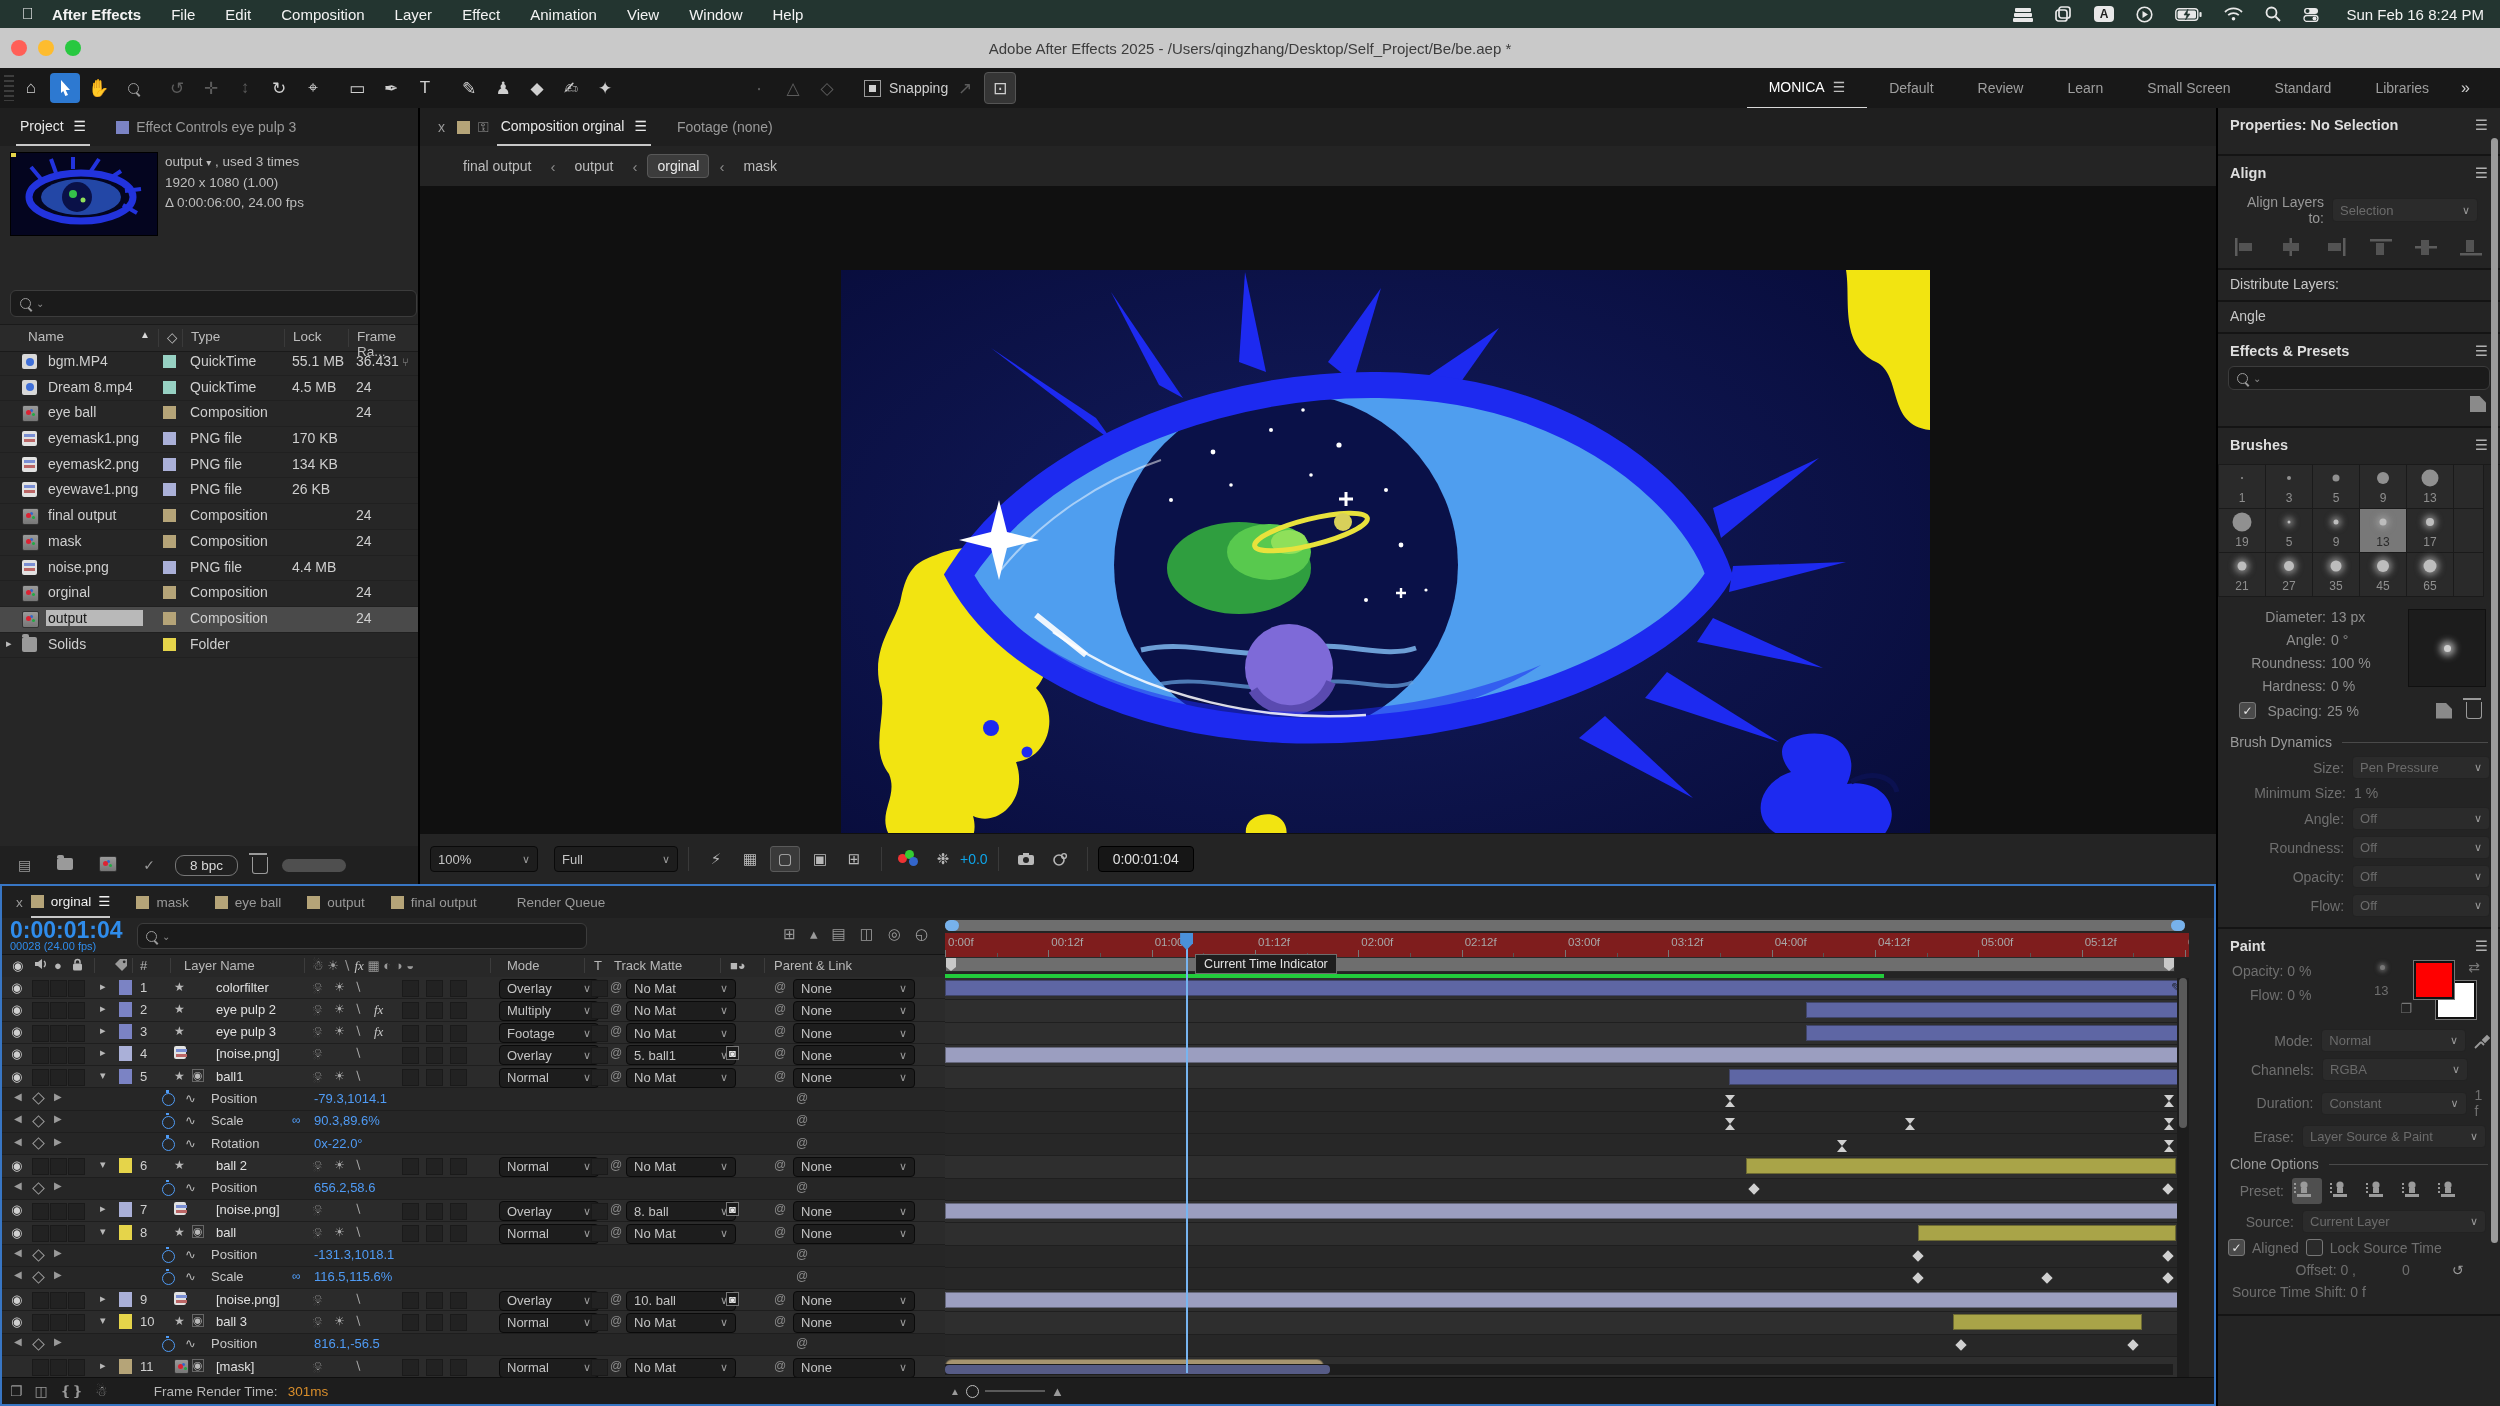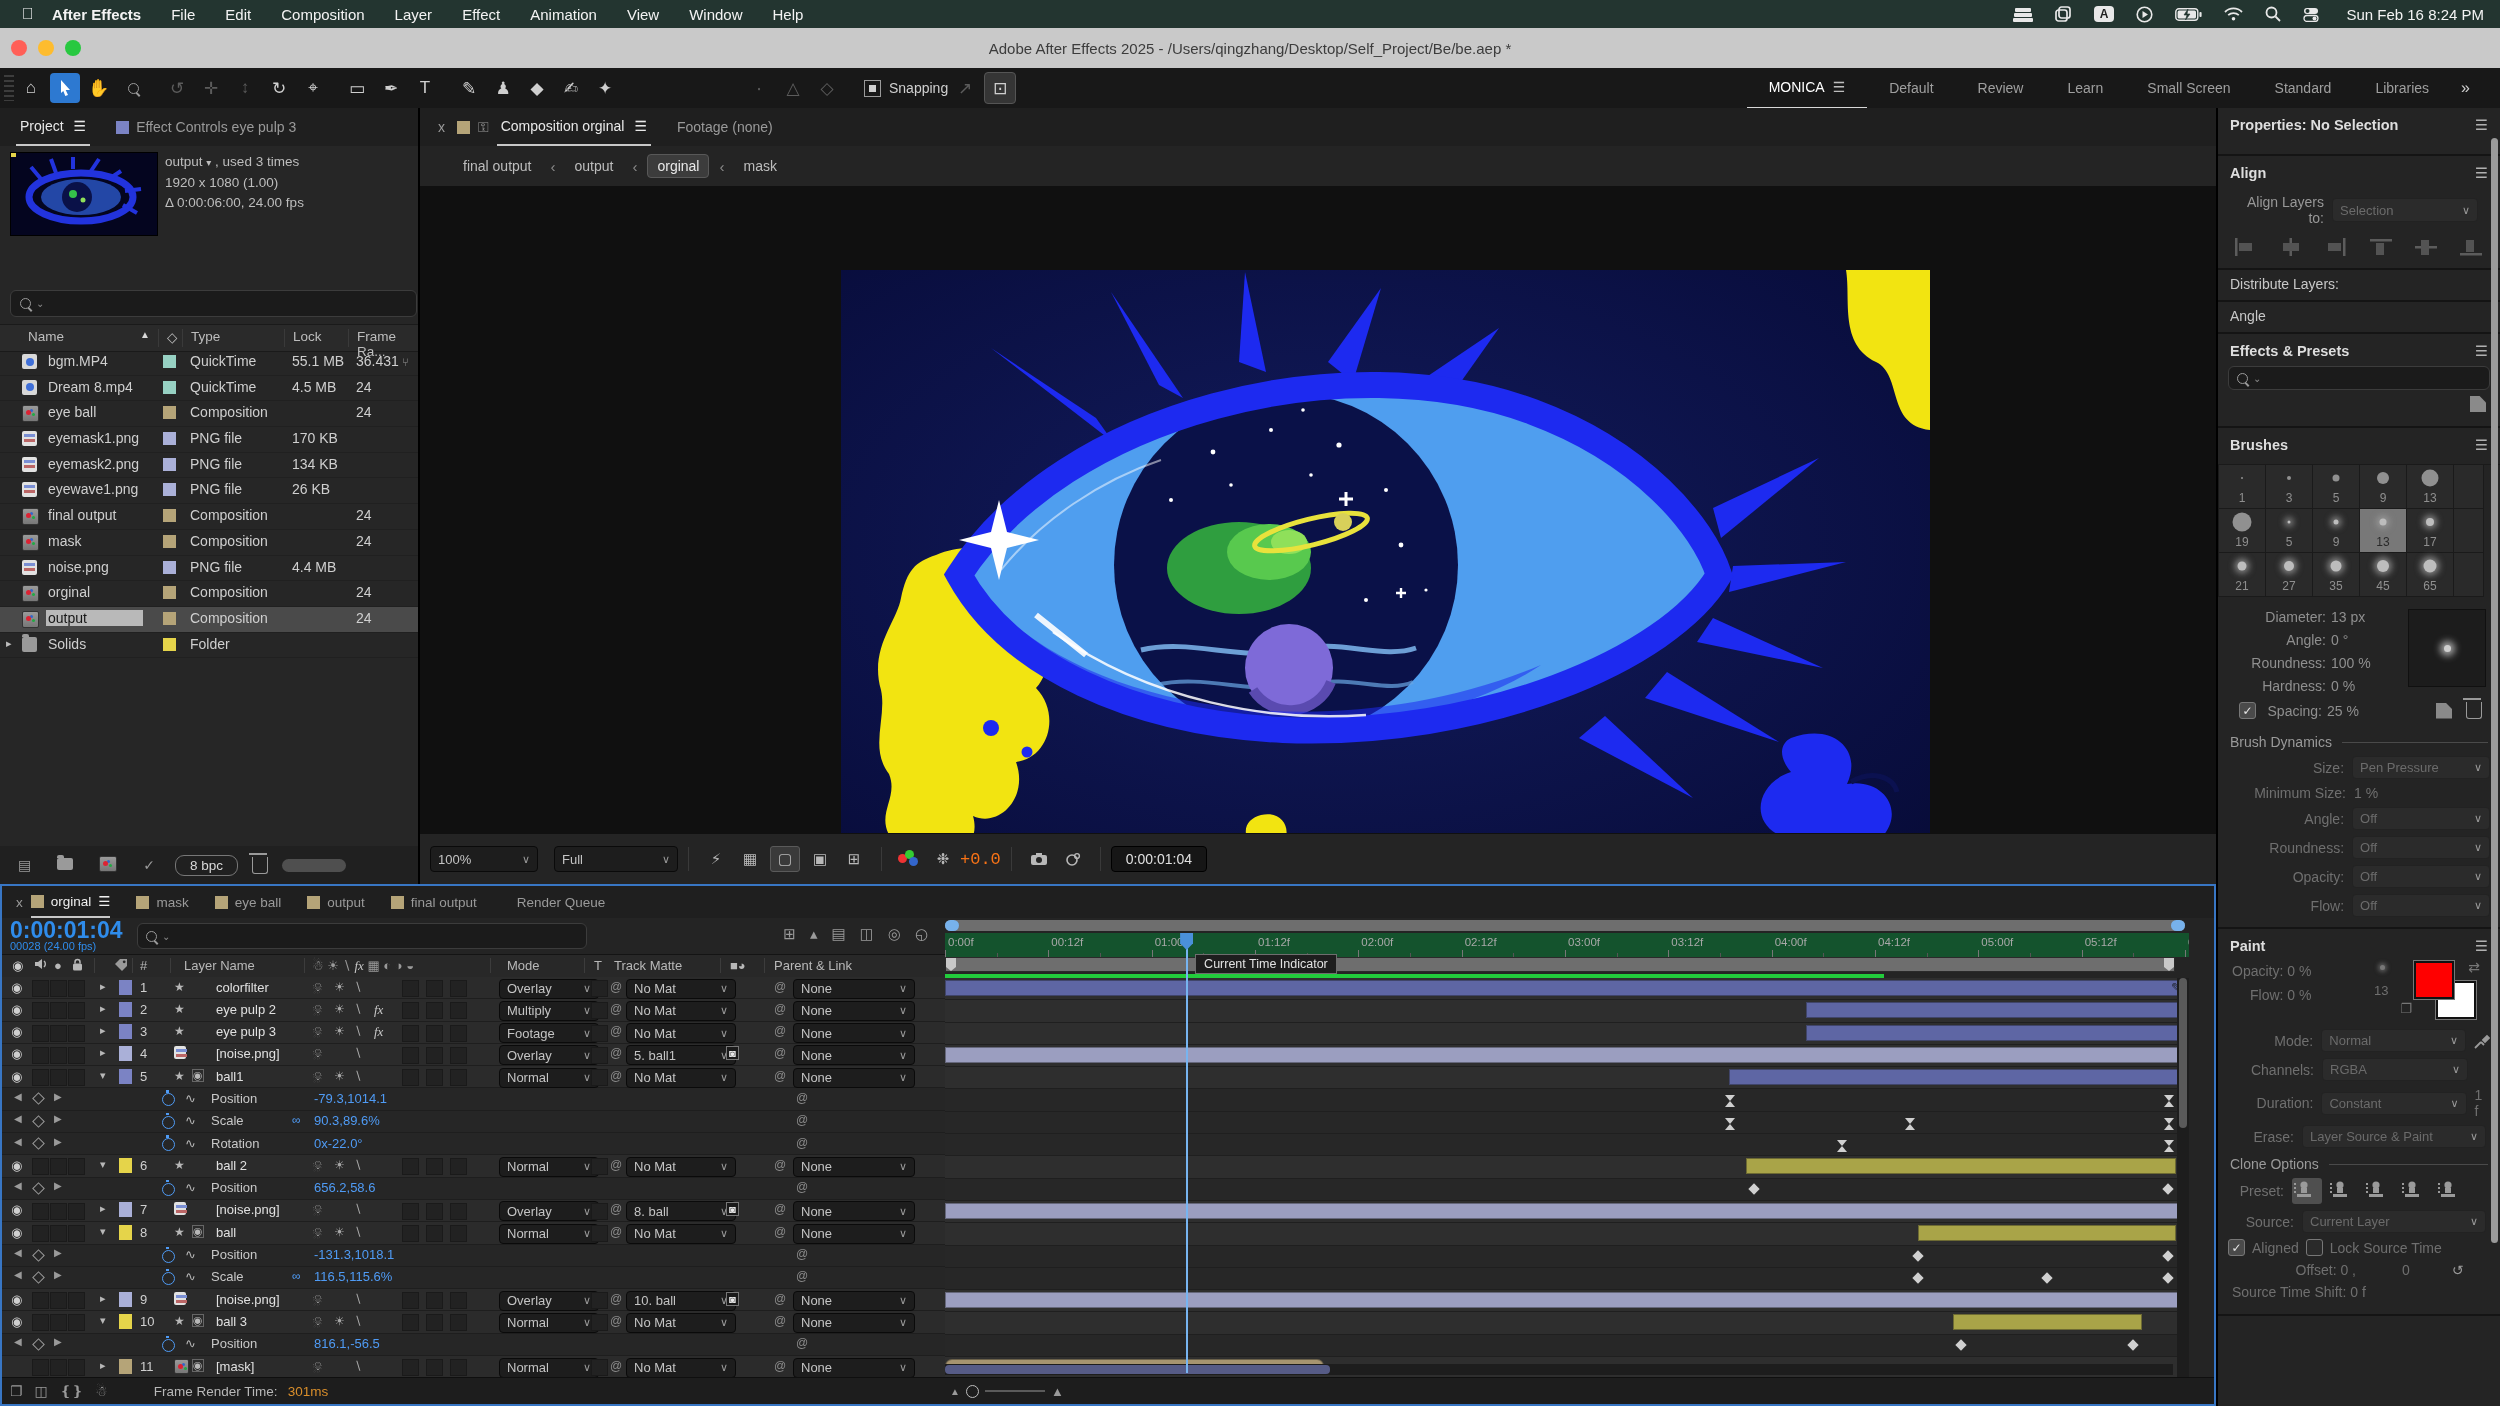--- a/index.html
+++ b/index.html
@@ -161,21 +161,21 @@
   .propval{color:#4f9bf5;}
   .stopw{width:11px;height:11px;border:1.6px solid #4f9bf5;border-radius:50%;display:inline-block;position:relative;}
   .stopw:before{content:"";position:absolute;left:3px;top:-4px;width:3px;height:2.5px;background:#4f9bf5;}
   .navk{color:#9a9a9a;font-size:10px;}
   .kdiamond-o{width:7px;height:7px;border:1.3px solid #9a9a9a;transform:rotate(45deg);display:inline-block;}
   
   #tl-right{position:absolute;left:943px;top:32px;width:1244px;height:486px;overflow:hidden;}
   #tl-nav{position:absolute;left:0;top:2px;width:1240px;height:11px;background:#6e6e6e;border-radius:6px;}
   #tl-nav:before,#tl-nav:after{content:"";position:absolute;top:0;width:14px;height:11px;background:#77b2ec;border-radius:6px;}
   #tl-nav:before{left:0;} #tl-nav:after{right:0;}
-  #tl-ruler{position:absolute;left:0;top:15px;width:1244px;height:24px;background:#14532d;overflow:hidden;}
+  #tl-ruler{position:absolute;left:0;top:15px;width:1244px;height:24px;background:#7f1d1d;overflow:hidden;}
   .tick{position:absolute;top:0;font-size:11.5px;color:#a8a8a8;}
   .tickline{position:absolute;bottom:0;width:1px;height:7px;background:#777;}
   .tickline.minor{height:4px;background:#555;}
   #tl-workarea{position:absolute;left:0;top:39px;width:1228px;height:13px;background:#6e6e6e;border:1px solid #2a2a2a;}
   .wahandle{position:absolute;top:0;width:10px;height:13px;background:#c8c8c8;clip-path:polygon(0 0,100% 0,100% 70%,50% 100%,0 70%);}
   #tl-cache{position:absolute;left:0;top:56px;height:4px;background:#22cc3c;}
   #tl-tracks{position:absolute;left:0;top:60px;width:1244px;}
   .trow{position:relative;height:21.3px;border-bottom:1px solid #1f1f1f;background:#2e2e2e;}
   .trow.prop{background:#272727;}
   .bar{position:absolute;top:2px;height:16px;border:1px solid #14141466;box-sizing:border-box;}
@@ -601,21 +601,21 @@
     <span class="vicon">⊞</span>
     <span class="vsep"></span>
     <span class="vicon">
         <span class="rgbdots">
           <i style="left:0;top:4px;background:#e33;"></i>
           <i style="left:7px;top:0;background:#3c3;"></i>
           <i style="left:11px;top:7px;background:#36c;"></i>
         </span>
       </span>
     <span class="vicon">❉</span>
-    <span style="color:#f97316;font-size:17px;font-family:Liberation Mono, monospace;">+0.0</span>
+    <span style="color:#0ea5e9;font-size:14px;">+0.0</span>
     <span class="vsep"></span>
     <span class="vicon">
         <svg width="18" height="14">
           <rect x="1" y="3" width="16" height="10" rx="2" fill="#b8b8b8"></rect>
           <rect x="6" y="1" width="6" height="3" fill="#b8b8b8"></rect>
           <circle cx="9" cy="8" r="3" fill="#242424"></circle>
         </svg>
       </span>
     <span class="vicon">
         <svg width="18" height="14">

